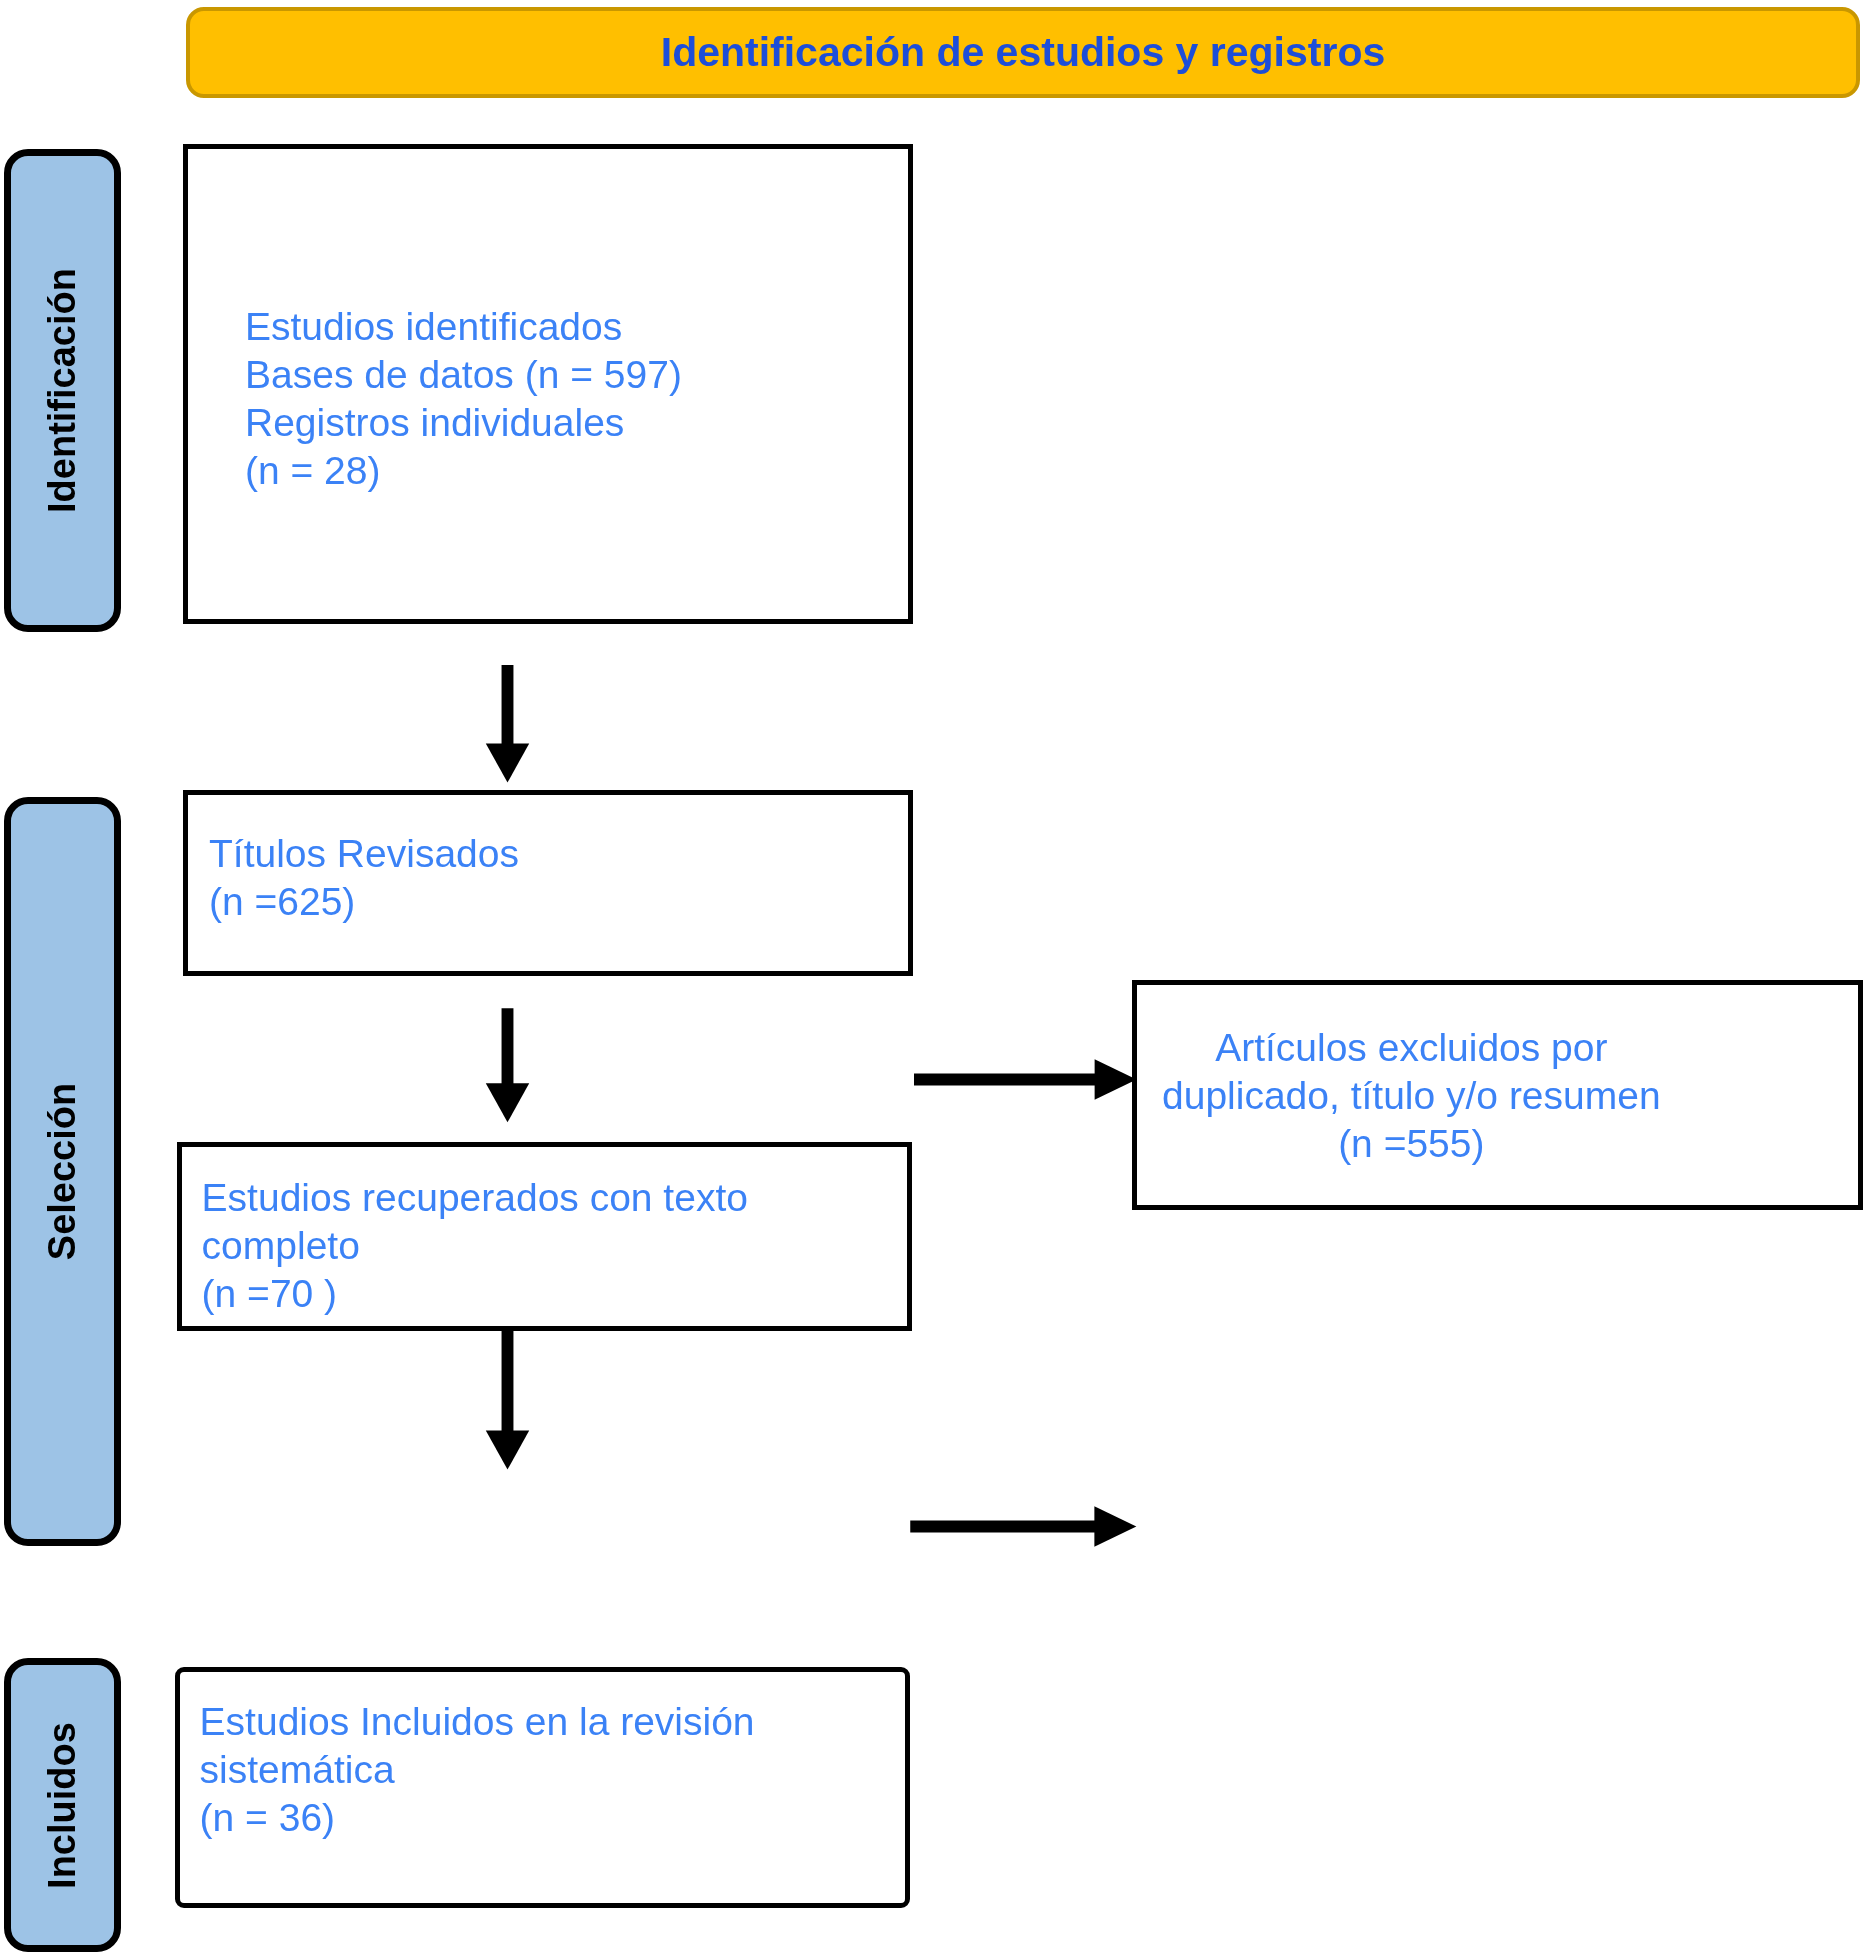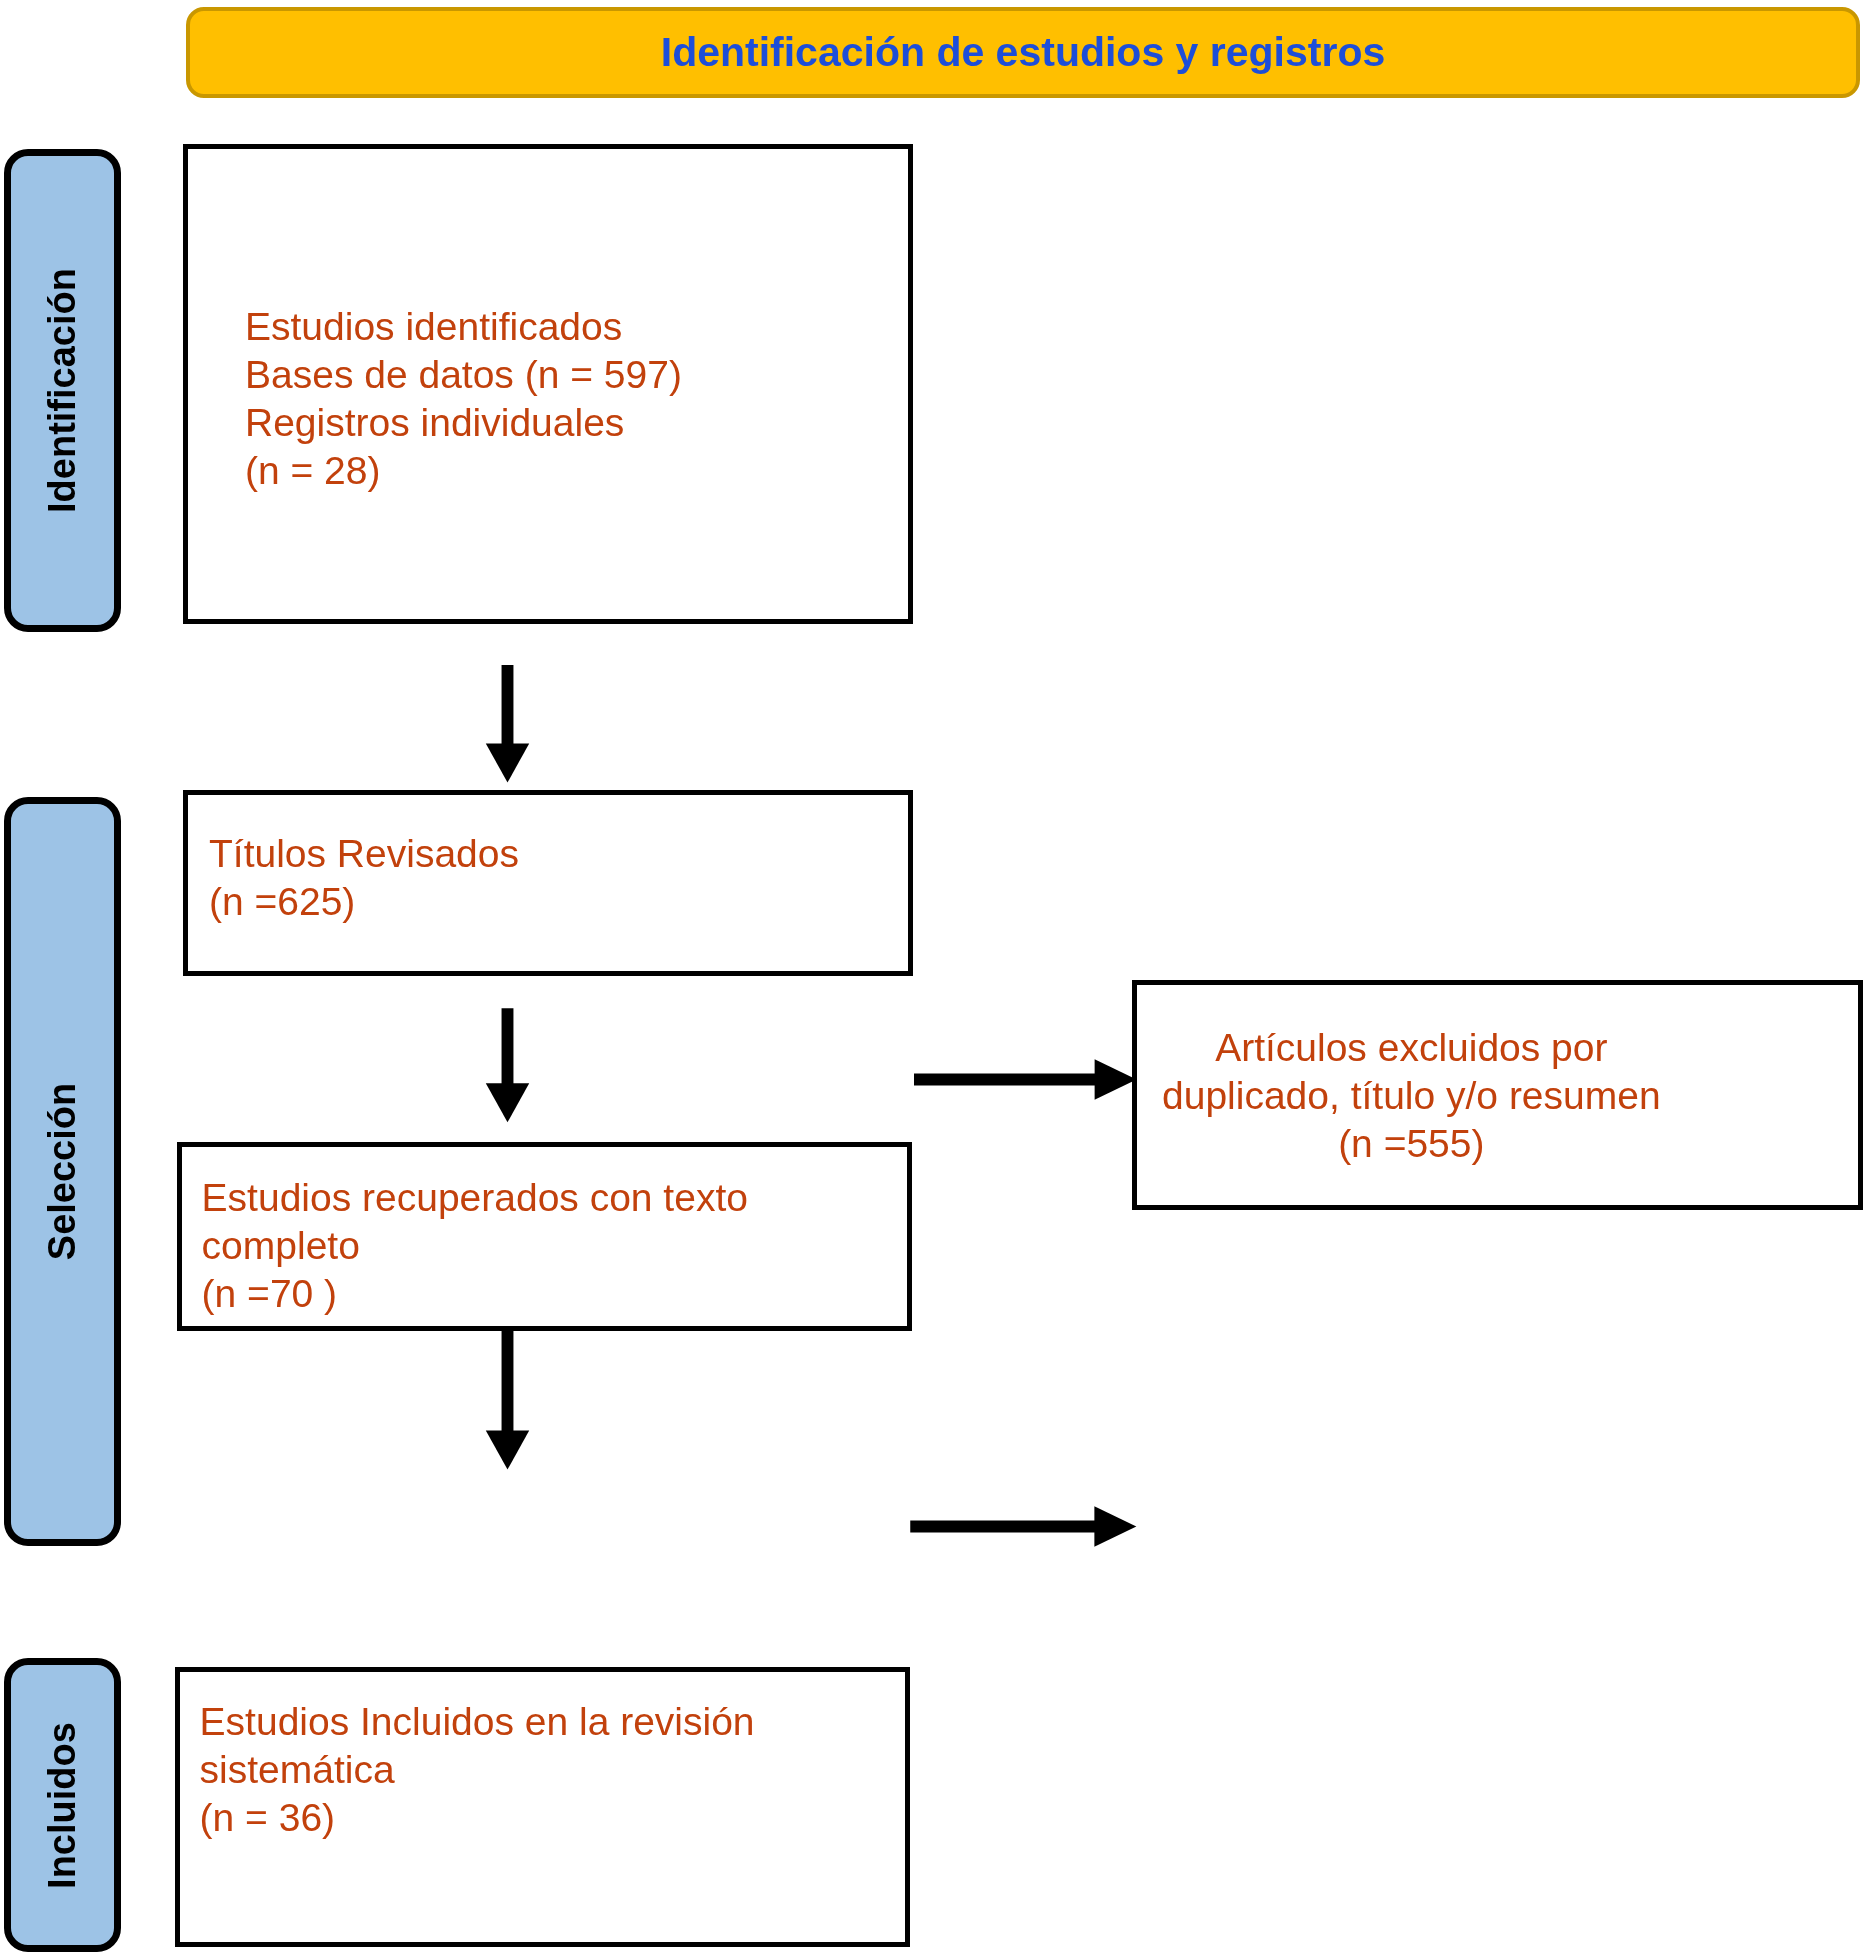--- a/index.html
+++ b/index.html
@@ -66,34 +66,34 @@
     position: absolute;
     background: #ffffff;
     border: 5.6px solid #000000;
     box-sizing: border-box;
     padding: 0;
   }
   .flow-box-text {
     position: absolute;
     font-size: 39px;
     line-height: 1.23;
-    color: #c2410c;
+    color: #3b82f6;
     white-space: pre-line;
   }
 
   #box-identified      { left: 183px;  top: 144px;  width: 730px; height: 480px; }
   #box-identified .flow-box-text  { left: 57px;  top: 154px; }
 
   #box-titles          { left: 183px;  top: 790px; width: 730px; height: 186px; }
   #box-titles .flow-box-text      { left: 21px;  top: 35px; }
 
   #box-retrieved       { left: 177px;  top: 1142px; width: 735px; height: 189px; }
   #box-retrieved .flow-box-text   { left: 19.6px;  top: 27px; }
 
-  #box-included        { left: 175px;  top: 1667px; width: 735px; height: 280px; }
+  #box-included        { left: 175px;  top: 1667px; width: 735px; height: 241px; border-radius: 9px; }
   #box-included .flow-box-text    { left: 19.6px;  top: 26px; }
 
   #box-excluded-dup    { left: 1132px; top: 980px; width: 731px; height: 230px; }
   #box-excluded-dup .flow-box-text    { left: 25px;  top: 39px; text-align: center; }
 
   #box-excluded-crit   { left: 1132px; top: 1346px; width: 731px; height: 359px; }
   #box-excluded-crit .flow-box-text   { left: 63px;  top: 91px; }
 
   
   .arrow {

